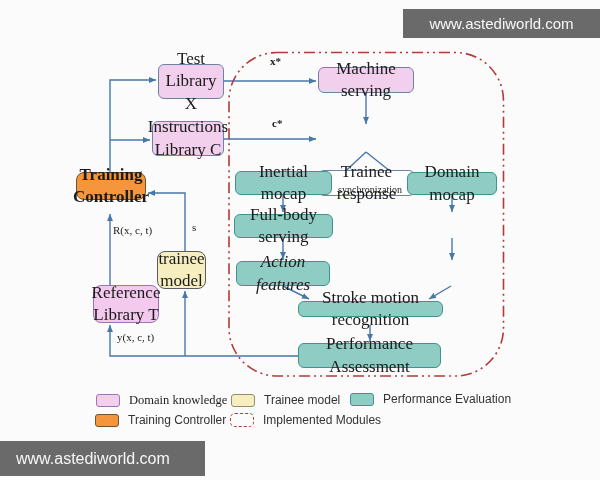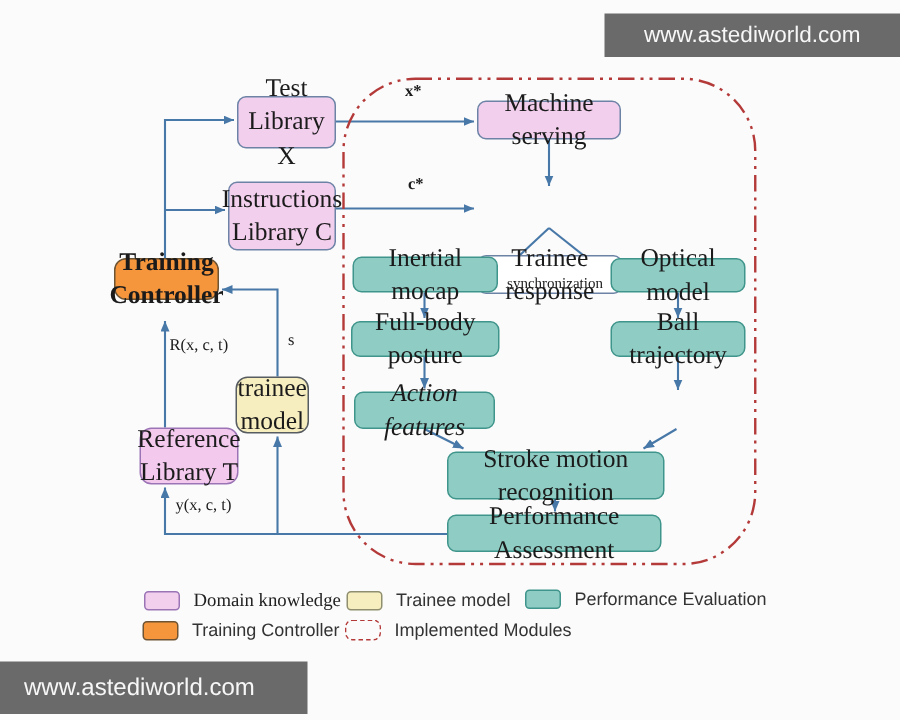--- a/index.html
+++ b/index.html
@@ -70,36 +70,35 @@
       <polyline points="298,356 110,356 110,325" marker-end="url(#arw)"></polyline>
       <polyline points="185,356 185,291" marker-end="url(#arw)"></polyline>
       <polyline points="110,285 110,214" marker-end="url(#arw)"></polyline>
       <polyline points="185,251 185,193 148,193" marker-end="url(#arw)"></polyline>
     </g>
     <rect x="229" y="52.5" width="274.5" height="323.5" rx="48" fill="none" stroke="#b43a3a" stroke-width="1.6" stroke-dasharray="11 4 2 4 2 4"></rect>
   </svg>
 
   <div class="node pink" style="left:158px;top:64px;width:66px;height:35px;">Test
 Library X</div>
-  <div class="node pink" style="left:152px;top:121px;width:72px;height:46px;">Instructions
+  <div class="node pink" style="left:152px;top:121px;width:72px;height:35px;">Instructions
 Library C</div>
   <div class="node orange" style="left:76px;top:172px;width:70px;height:28px;">Training
 Controller</div>
   <div class="node yellow" style="left:157px;top:251px;width:49px;height:38px;">trainee
 model</div>
   <div class="node pink2" style="left:77px;top:285px;width:66px;height:38px;margin-left:16px;">Reference
 Library T</div>
   <div class="node pink" style="left:318px;top:67px;width:96px;height:26px;">Machine serving</div>
   <div class="node white" style="left:318px;top:126px;width:97px;height:26px;">Trainee response</div>
   <div class="node teal" style="left:235px;top:171px;width:97px;height:24px;">Inertial mocap</div>
-  <div class="node teal" style="left:407px;top:172px;width:90px;height:23px;">Optical model</div>
-  <div class="node teal" style="left:234px;top:214px;width:99px;height:24px;">Full-body posture</div>
-  <div class="node teal" style="left:407px;top:214px;width:90px;height:24px;">Ball trajectory</div>
+  <div class="node teal" style="left:407px;top:172px;width:90px;height:23px;">Domain mocap</div>
+  <div class="node teal" style="left:234px;top:214px;width:99px;height:24px;">Full-body serving</div>
   <div class="node teal" style="left:236px;top:261px;width:94px;height:25px;font-style:italic;">Action features</div>
-  <div class="node teal" style="left:298px;top:301px;width:145px;height:32px;">Stroke motion recognition</div>
+  <div class="node teal" style="left:298px;top:301px;width:145px;height:16px;">Stroke motion recognition</div>
   <div class="node teal" style="left:298px;top:343px;width:143px;height:25px;">Performance Assessment</div>
 
   <div class="edge-label bold" style="left:270px;top:55px;">x*</div>
   <div class="edge-label bold" style="left:272px;top:117px;">c*</div>
   <div class="edge-label" style="left:192px;top:221px;">s</div>
   <div class="edge-label" style="left:113px;top:224px;">R(x, c, t)</div>
   <div class="edge-label" style="left:117px;top:331px;">y(x, c, t)</div>
   <div class="edge-label sync-label" style="left:330px;top:184px;">synchronization</div>
 
   <div class="legend-item serif-label" style="left:96px;top:393px;text-align:center;">

